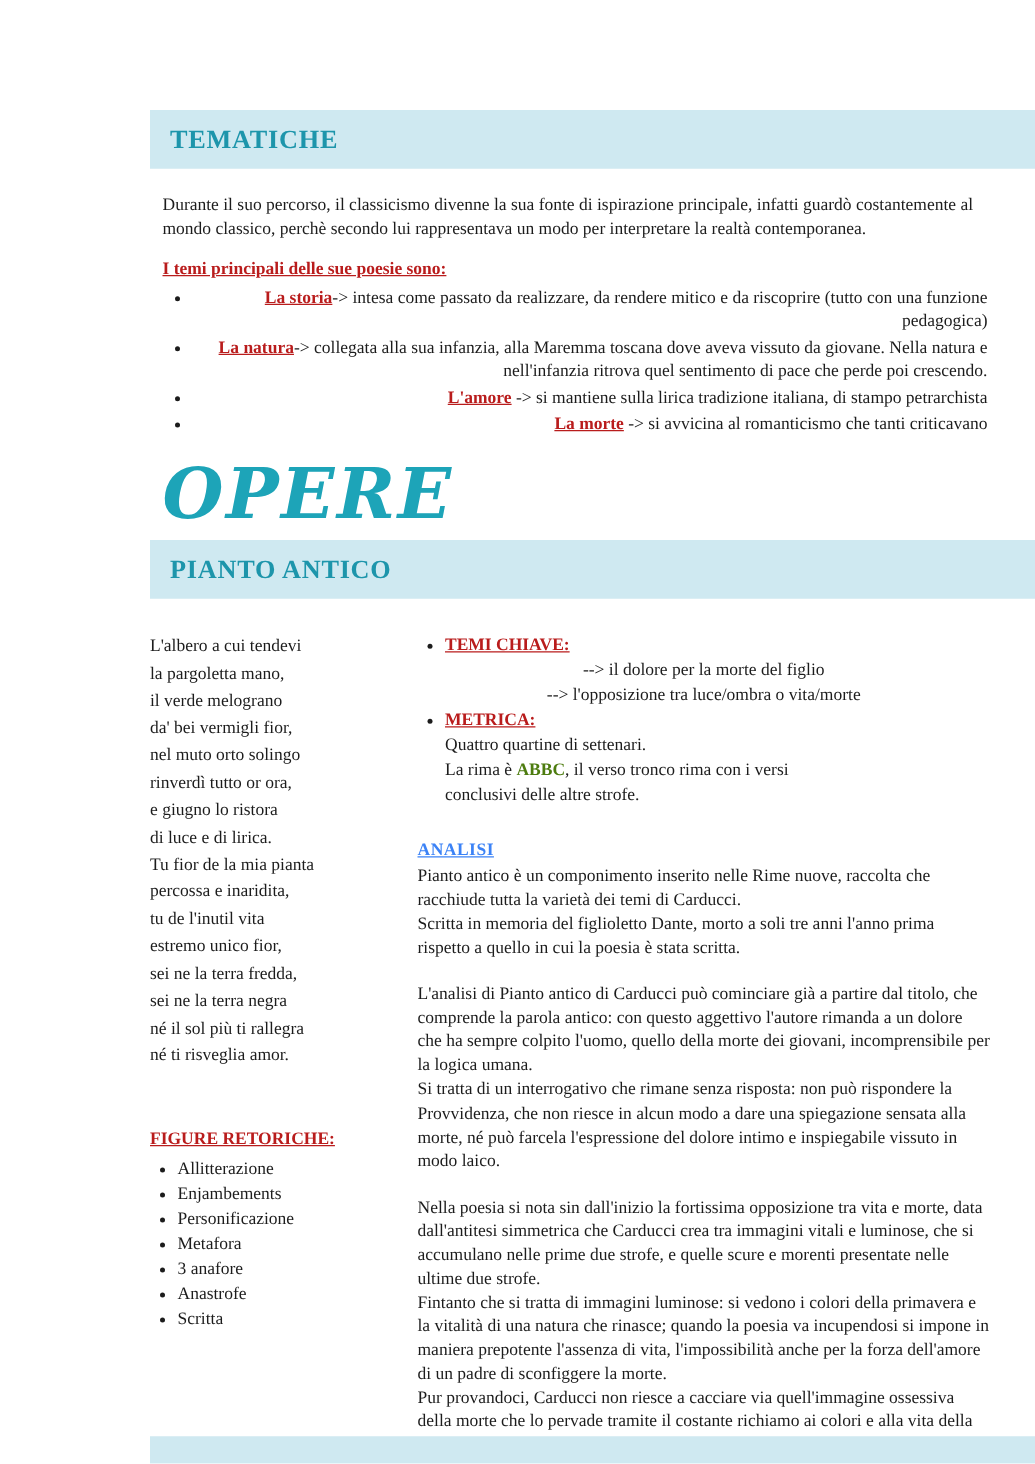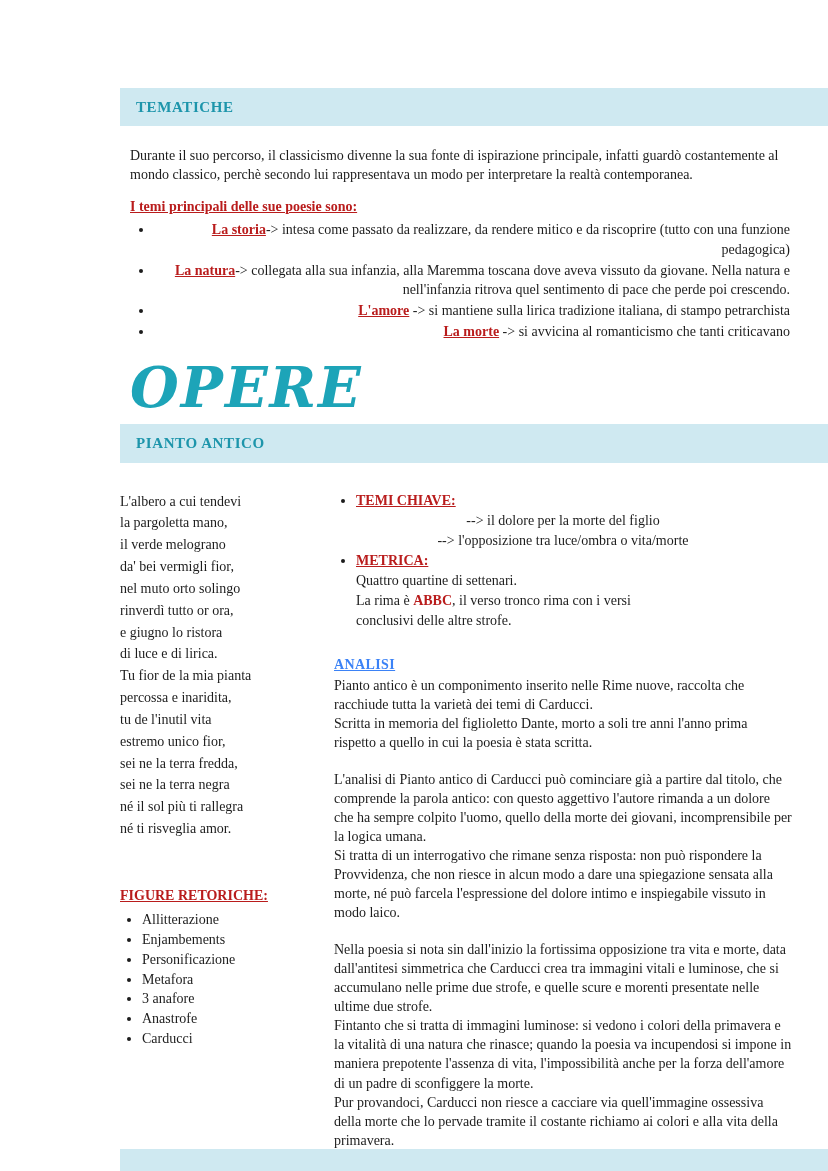--- a/index.html
+++ b/index.html
@@ -15,29 +15,29 @@
 
   .band {
     margin-left:120px;
     background:#cfe9f1;
     padding:9px 10px 9px 16px;
   }
   .band--top { margin-top:88px; }
   .band-title {
     color:#1d95ab;
     font-weight:bold;
-    font-size:15px;
+    font-size:21px;
     letter-spacing:0.6px;
   }
 
   .content { margin-left:130px; margin-right:38px; }
 
   .intro { margin-top:20px; }
 
-  .teal { color:#b91c1c; }
+  .teal { color:#4d7c0f; }
   .teal-link {
     color:#b91c1c;
     font-weight:bold;
     text-decoration:underline;
   }
 
   .themes-heading { margin-top:13px; }
   ul.themes {
     margin-top:4px;
     margin-left:24px;
@@ -168,21 +168,21 @@
 
       <div class="figure-block">
         <span class="teal-link">FIGURE RETORICHE:</span>
         <ul class="figure-list">
           <li>Allitterazione</li>
           <li>Enjambements</li>
           <li>Personificazione</li>
           <li>Metafora</li>
           <li>3 anafore</li>
           <li>Anastrofe</li>
-          <li>Carducci</li>
+          <li>Scritta</li>
         </ul>
       </div>
     </div>
 
     <div class="col-right">
 
       <ul class="key-list">
         <li>
           <span class="teal-link">TEMI CHIAVE:</span>
         </li>

